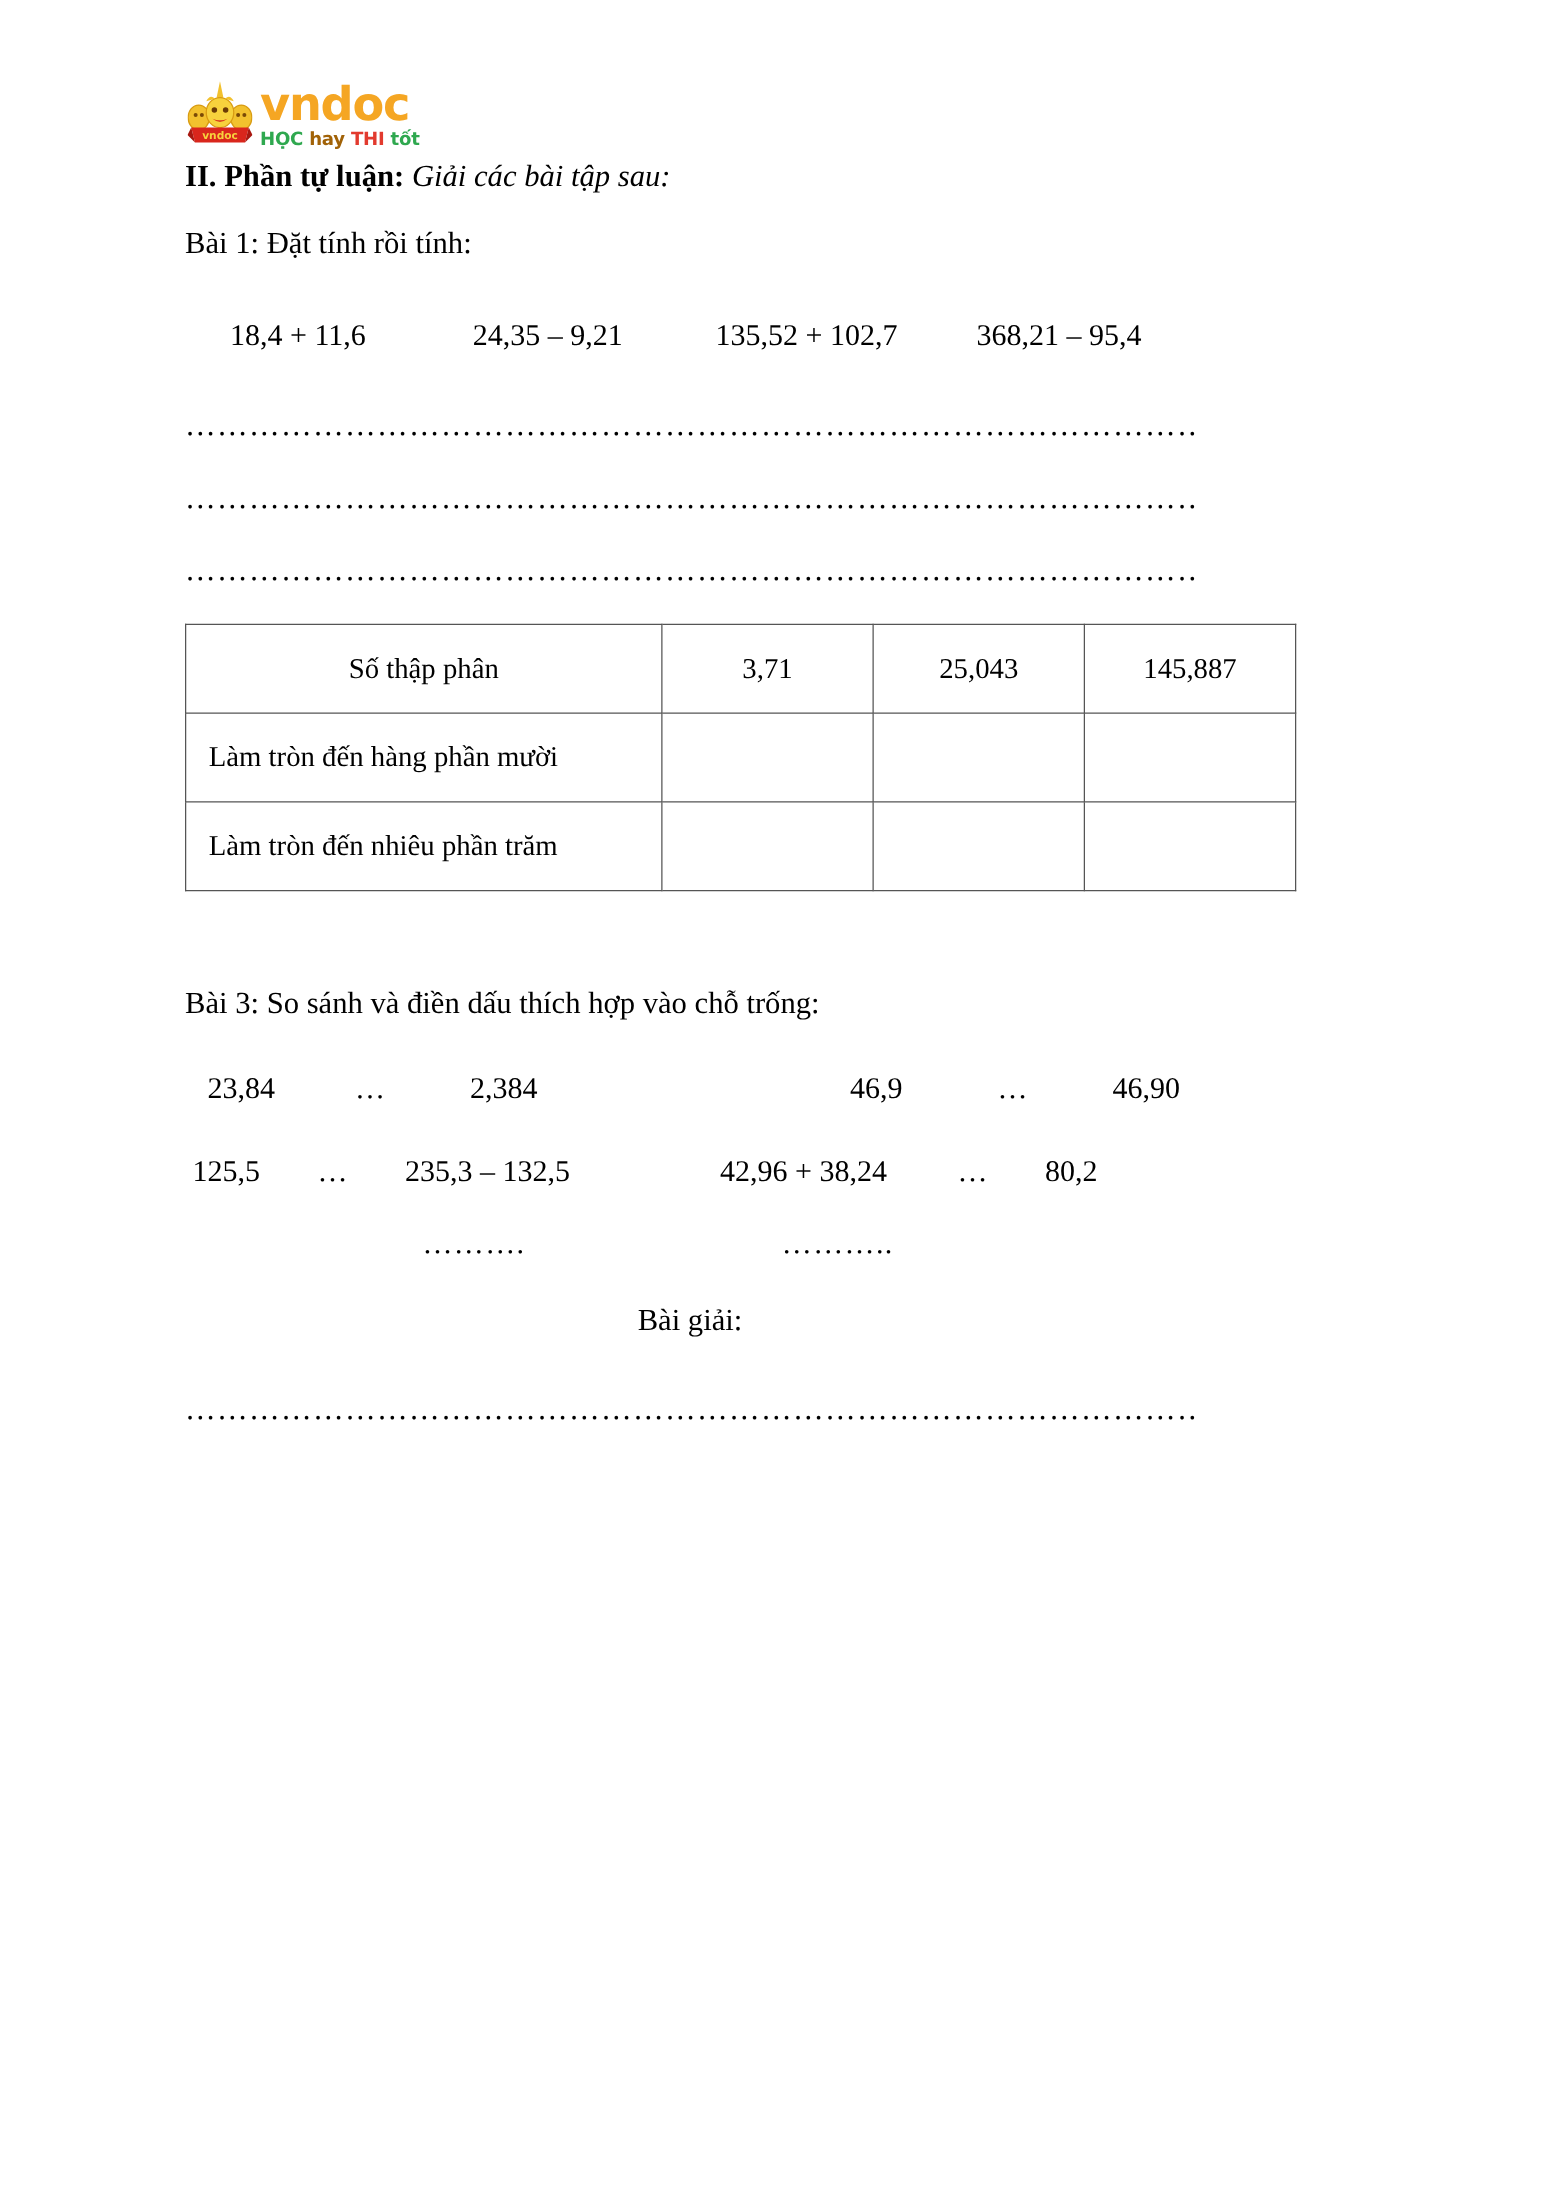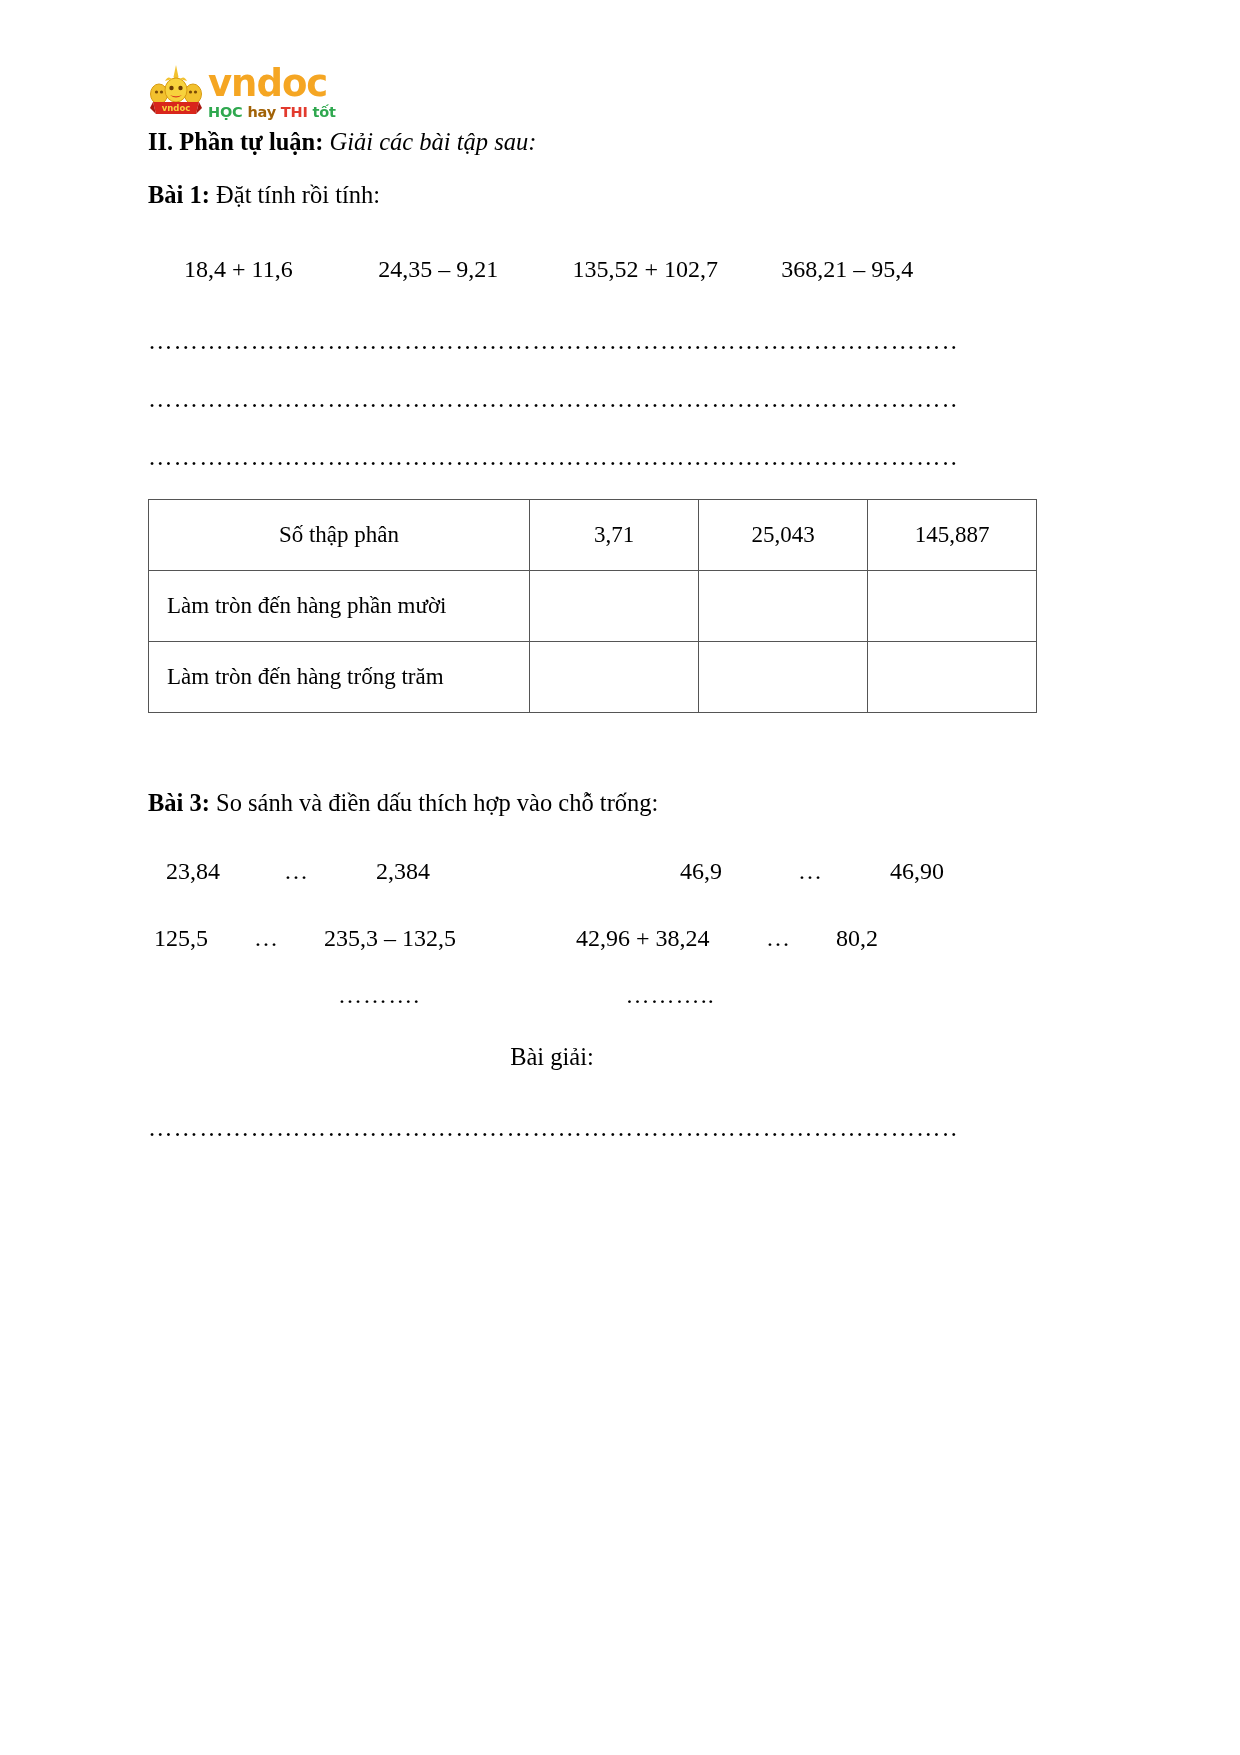--- a/index.html
+++ b/index.html
@@ -76,21 +76,21 @@
   }
   .line {
     font-size: 24.5px;
     line-height: 1.18;
     margin: 0;
   }
   .b { font-weight: bold; }
   .i { font-style: italic; }
 
   .heading-ii { margin-bottom: 24px; }
-  .bai-label { font-weight: bold; }
+  .bai-label { font-weight: normal; }
 
   .exercise-title { margin-bottom: 0; }
 
   .expr-row {
     display: flex;
     margin-top: 46px;
     margin-left: 36px;
     font-size: 24px;
   }
   .expr-row .expr { white-space: nowrap; }
@@ -248,21 +248,21 @@
             <td class="col-v">25,043</td>
             <td class="col-v">145,887</td>
           </tr>
           <tr>
             <td class="col-label left">Làm tròn đến hàng phần mười</td>
             <td class="col-v"></td>
             <td class="col-v"></td>
             <td class="col-v"></td>
           </tr>
           <tr>
-            <td class="col-label left">Làm tròn đến hàng trống trăm</td>
+            <td class="col-label left">Làm tròn đến nhiêu phần trăm</td>
             <td class="col-v"></td>
             <td class="col-v"></td>
             <td class="col-v"></td>
           </tr>
         </tbody>
       </table>
     </div>
 
     <p class="line exercise-title" style="margin-top:76px;">
       <span class="bai-label">Bài 3:</span>

